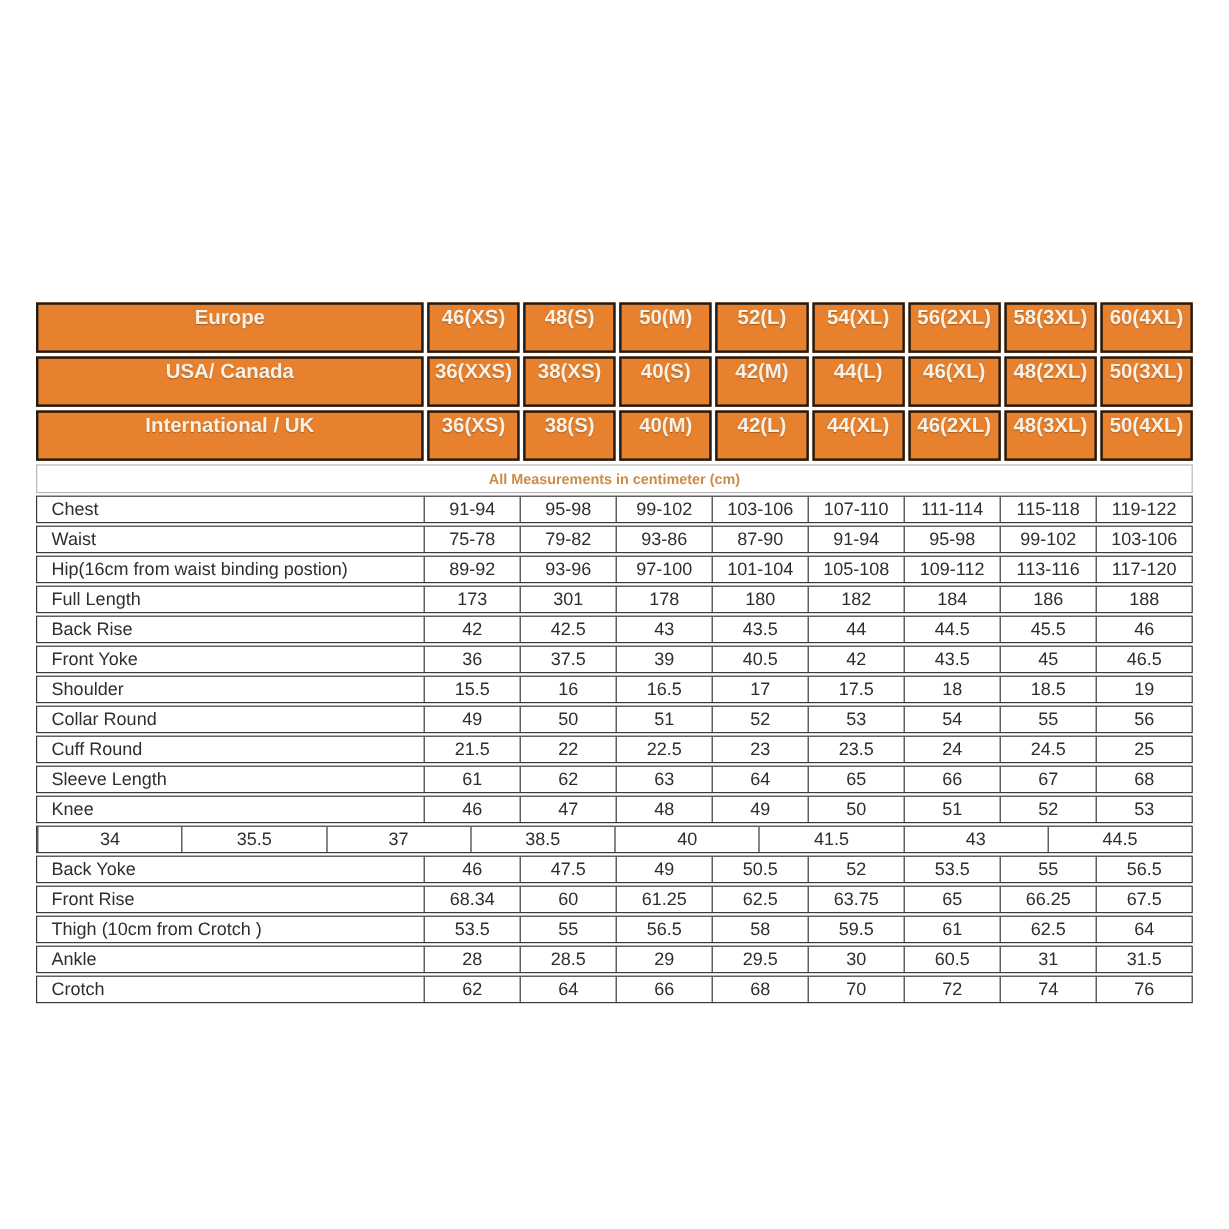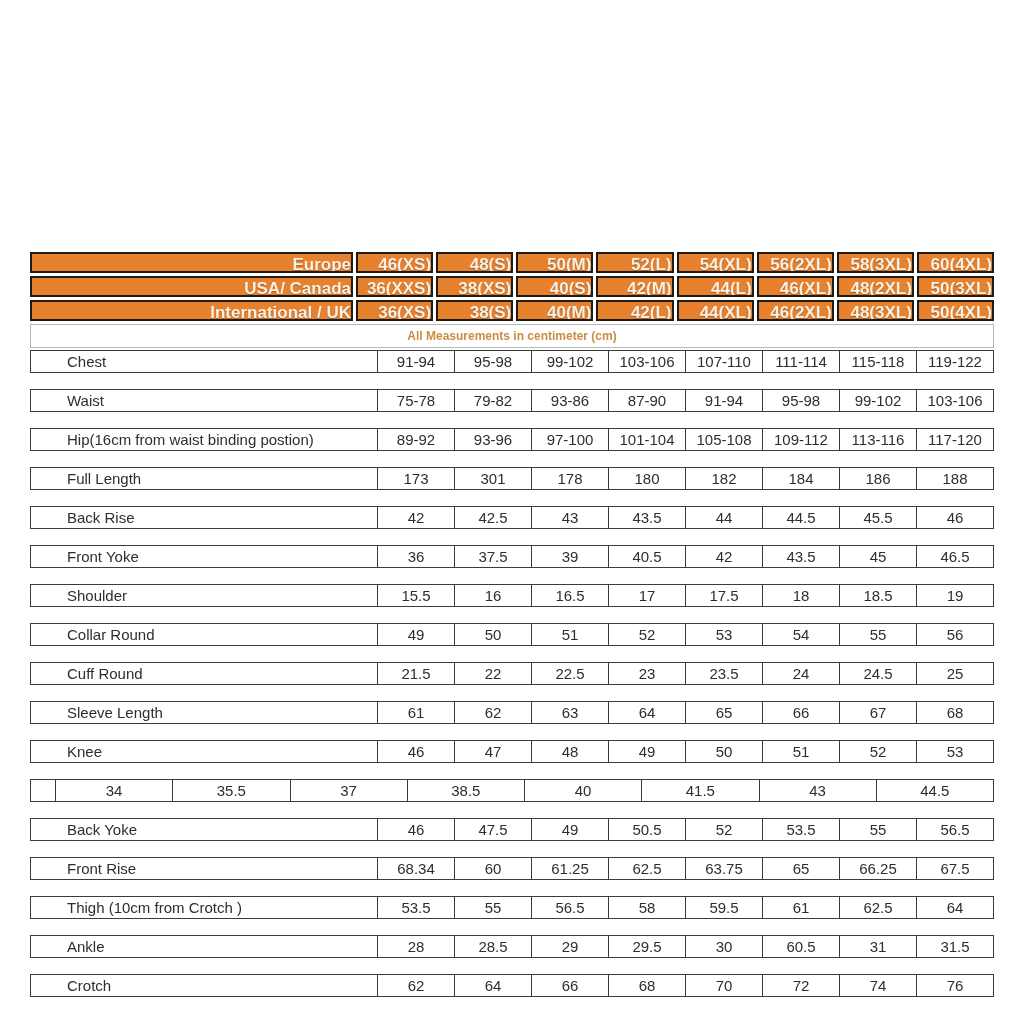--- a/index.html
+++ b/index.html
@@ -21,22 +21,22 @@
     position:absolute;left:30px;top:252px;width:964px;
   }
   
   .hrow{display:flex;margin-bottom:3px;}
   .hcell{
     background:var(--header-bg);
     border:2px solid var(--border-dark);
     color:var(--header-text);
     font-weight:bold;
     font-size:17px;
-    height:21px;line-height:21px;
-    text-align:right;
+    height:42px;line-height:21px;
+    text-align:center;
     box-sizing:border-box;
     text-shadow:0 1px 1px rgba(90,45,0,0.45);
     overflow:hidden;white-space:nowrap;
   }
   .hcell.label{width:323px;flex:none;}
   .hcell.size{flex:1;margin-left:3px;}
   
   .unit-row{
     border:1px solid #b7b7b7;
     height:22px;line-height:22px;
@@ -44,23 +44,22 @@
     color:var(--unit-text);
     font-weight:bold;
     font-size:12px;
     margin-bottom:2px;
     background:#ffffff;
   }
   
   .drow{
     display:flex;
     border:1px solid var(--border-mid);
-    margin-bottom:16px;
+    margin-bottom:2px;
     background:#ffffff;
-    padding-left:24px;
   }
   .dcell{
     height:21px;line-height:21px;
     font-size:15px;
     color:var(--cell-text);
     text-align:center;
     box-sizing:border-box;
     overflow:hidden;white-space:nowrap;
   }
   .dcell.label{

